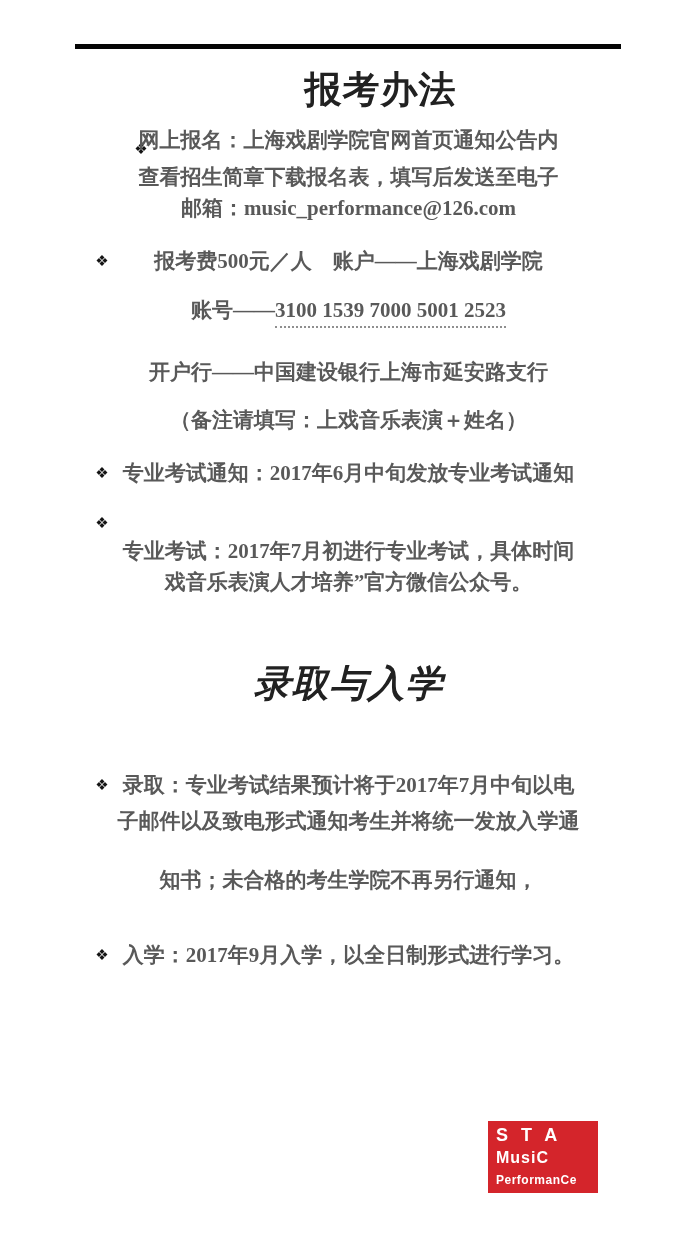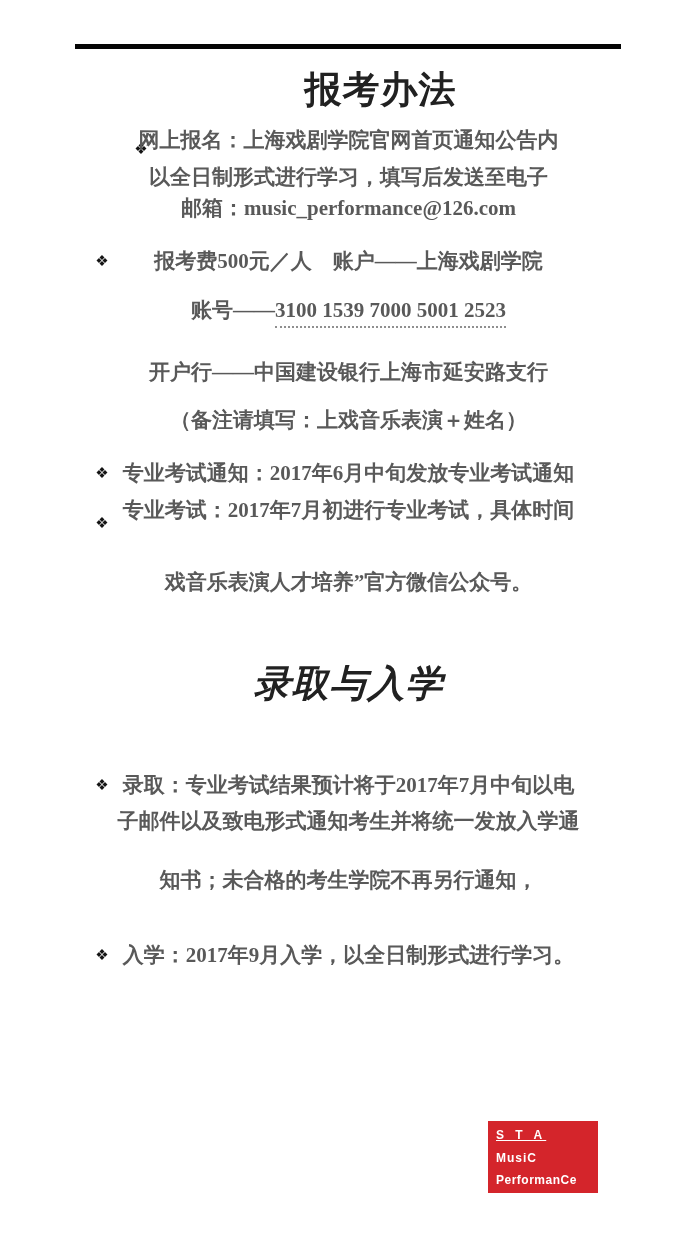--- a/index.html
+++ b/index.html
@@ -39,49 +39,49 @@
     border-bottom:2px dotted #8f8f8f;
     padding-bottom:4px;
   }
   .logo{
     position:absolute;left:488px;top:1121px;
     width:110px;height:72px;
     background:#d4252b;
     font-family:"Liberation Sans","DejaVu Sans",sans-serif;
     font-weight:bold;color:#ffffff;
   }
-  .logo-l1{position:absolute;left:8px;top:4px;font-size:12px;line-height:20px;letter-spacing:4px;text-decoration:underline;}
-  .logo-l2{position:absolute;left:8px;top:27px;font-size:12px;line-height:20px;letter-spacing:1px;}
+  .logo-l1{position:absolute;left:8px;top:4px;font-size:18px;line-height:20px;letter-spacing:4px;}
+  .logo-l2{position:absolute;left:8px;top:27px;font-size:16px;line-height:20px;letter-spacing:1px;}
   .logo-l3{position:absolute;left:8px;top:51px;font-size:12px;line-height:17px;letter-spacing:0.5px;}
 </style>
 </head>
 <body>
 
 <div class="page">
 
   <div class="divider"></div>
 
   <div class="sec-title" style="top:64px;padding-left:32px;">报考办法</div>
 
   <div class="mk" style="left:129px;top:134px;">❖</div>
   <div class="ln" style="top:125px;">网上报名：上海戏剧学院官网首页通知公告内</div>
-  <div class="ln" style="top:162px;">以全日制形式进行学习，填写后发送至电子</div>
+  <div class="ln" style="top:162px;">查看招生简章下载报名表，填写后发送至电子</div>
   <div class="ln" style="top:193px;">邮箱：music_performance@126.com</div>
 
   <div class="mk" style="left:90px;top:246px;">❖</div>
   <div class="ln" style="top:246px;">报考费500元／人　账户——上海戏剧学院</div>
   <div class="ln" style="top:295px;"><span>账号——</span><span class="dotted">3100 1539 7000 5001 2523</span></div>
   <div class="ln" style="top:357px;">开户行——中国建设银行上海市延安路支行</div>
   <div class="ln" style="top:405px;">（备注请填写：上戏音乐表演＋姓名）</div>
 
   <div class="mk" style="left:90px;top:458px;">❖</div>
   <div class="ln" style="top:458px;">专业考试通知：2017年6月中旬发放专业考试通知</div>
 
   <div class="mk" style="left:90px;top:508px;">❖</div>
-  <div class="ln" style="top:495px;">专业考试：2017年7月初进行专业考试，具体时间</div>
+  <div class="ln" style="top:536px;">专业考试：2017年7月初进行专业考试，具体时间</div>
   <div class="ln" style="top:567px;">戏音乐表演人才培养”官方微信公众号。</div>
 
   <div class="sec-title" style="top:658px;font-style:italic;">录取与入学</div>
 
   <div class="mk" style="left:90px;top:770px;">❖</div>
   <div class="ln" style="top:770px;">录取：专业考试结果预计将于2017年7月中旬以电</div>
   <div class="ln" style="top:806px;">子邮件以及致电形式通知考生并将统一发放入学通</div>
   <div class="ln" style="top:865px;">知书；未合格的考生学院不再另行通知，</div>
 
   <div class="mk" style="left:90px;top:940px;">❖</div>

